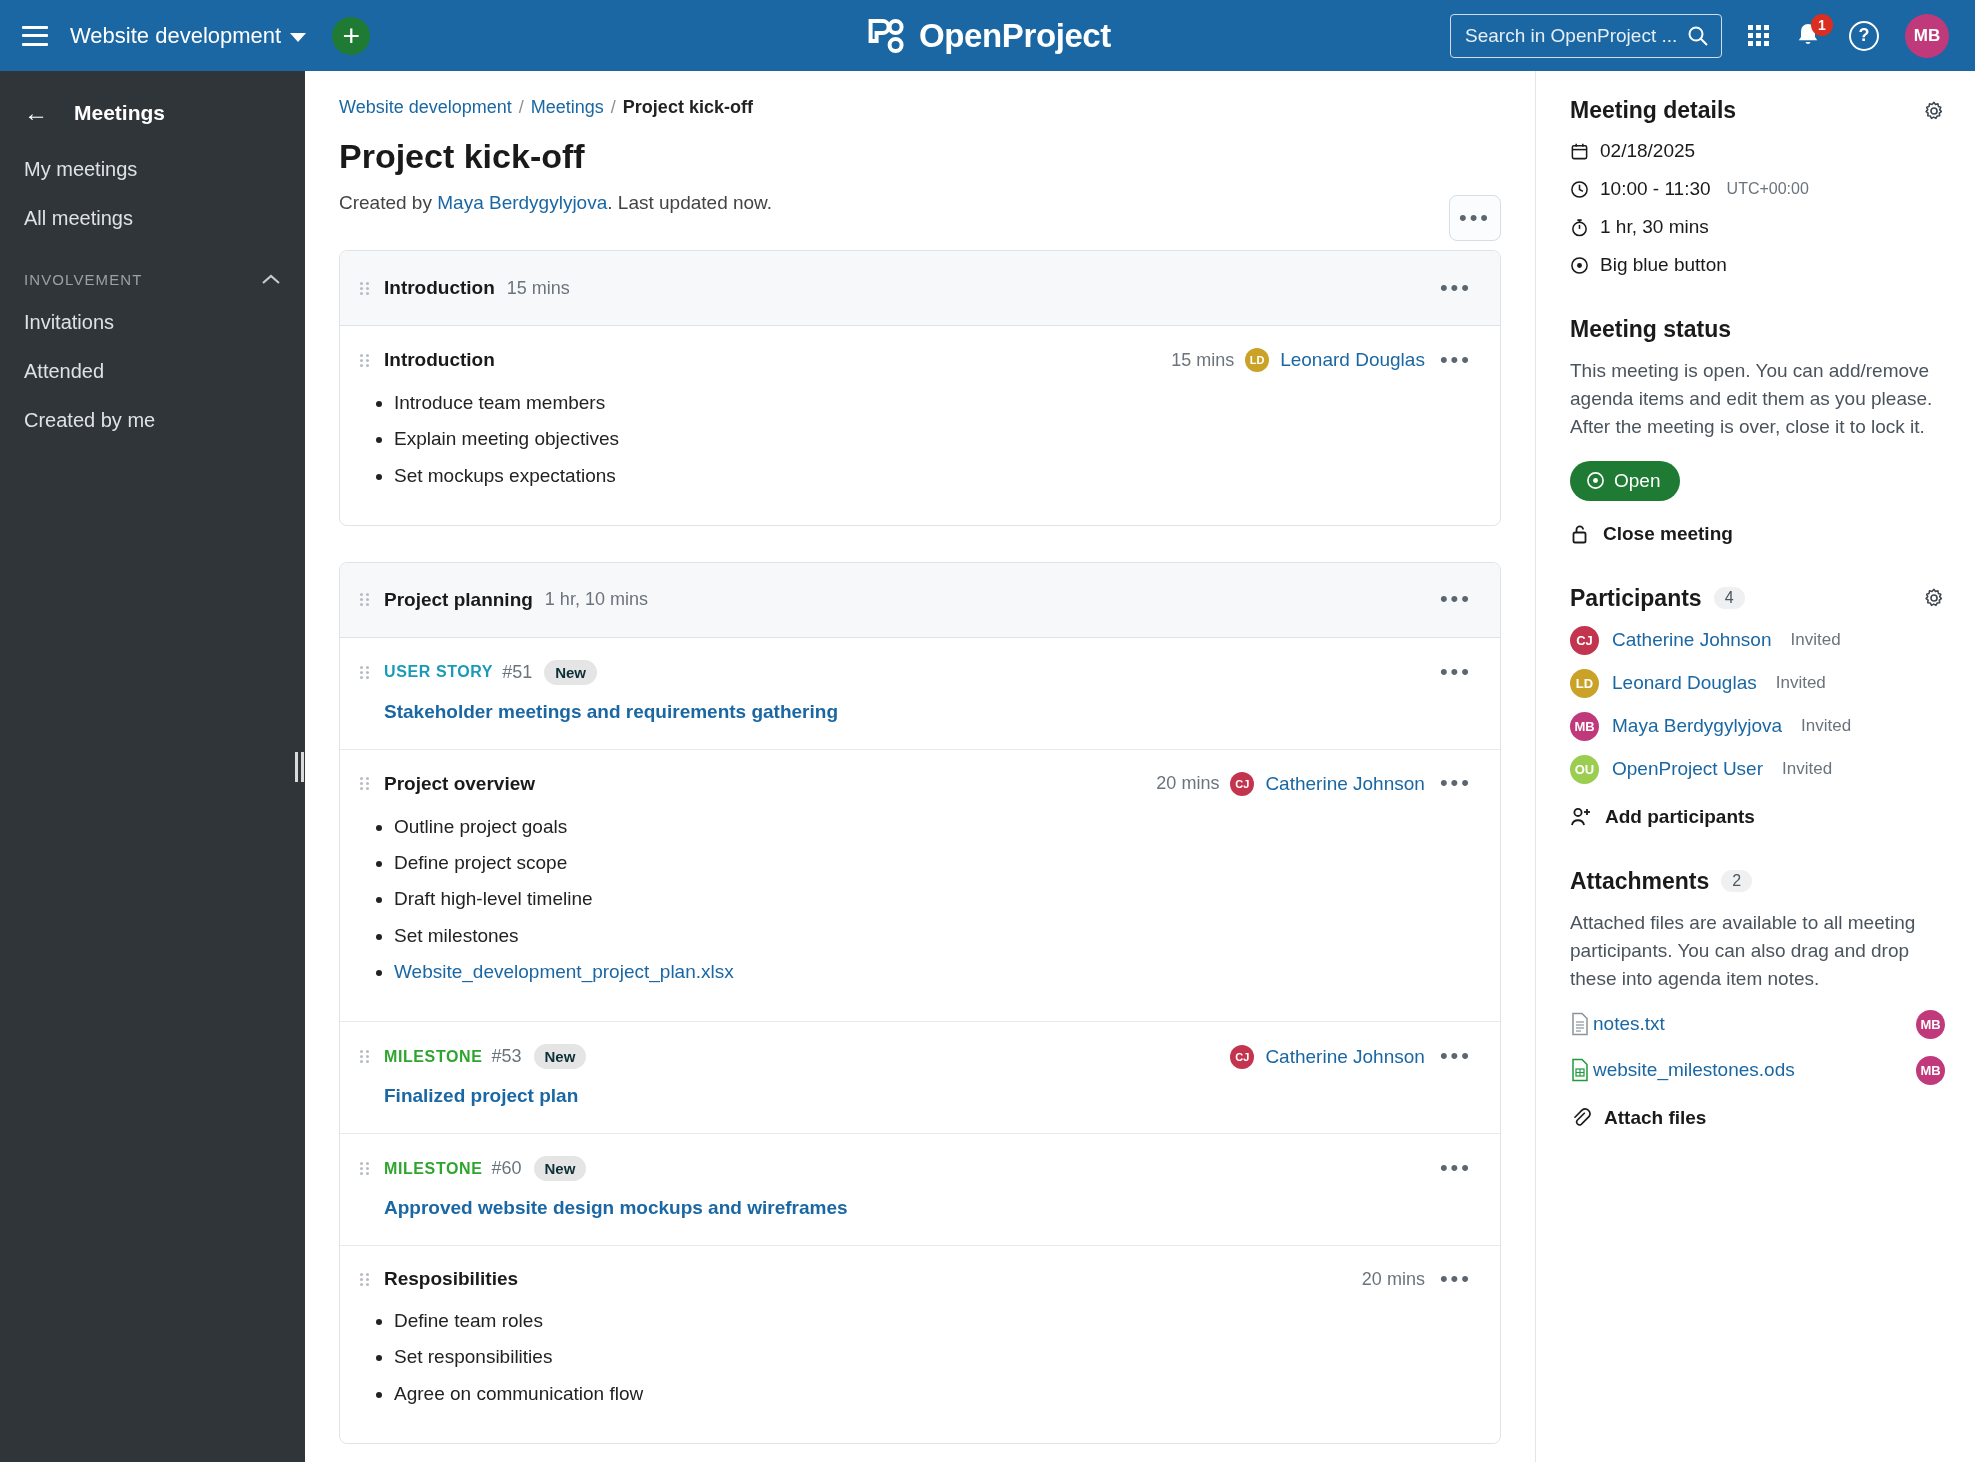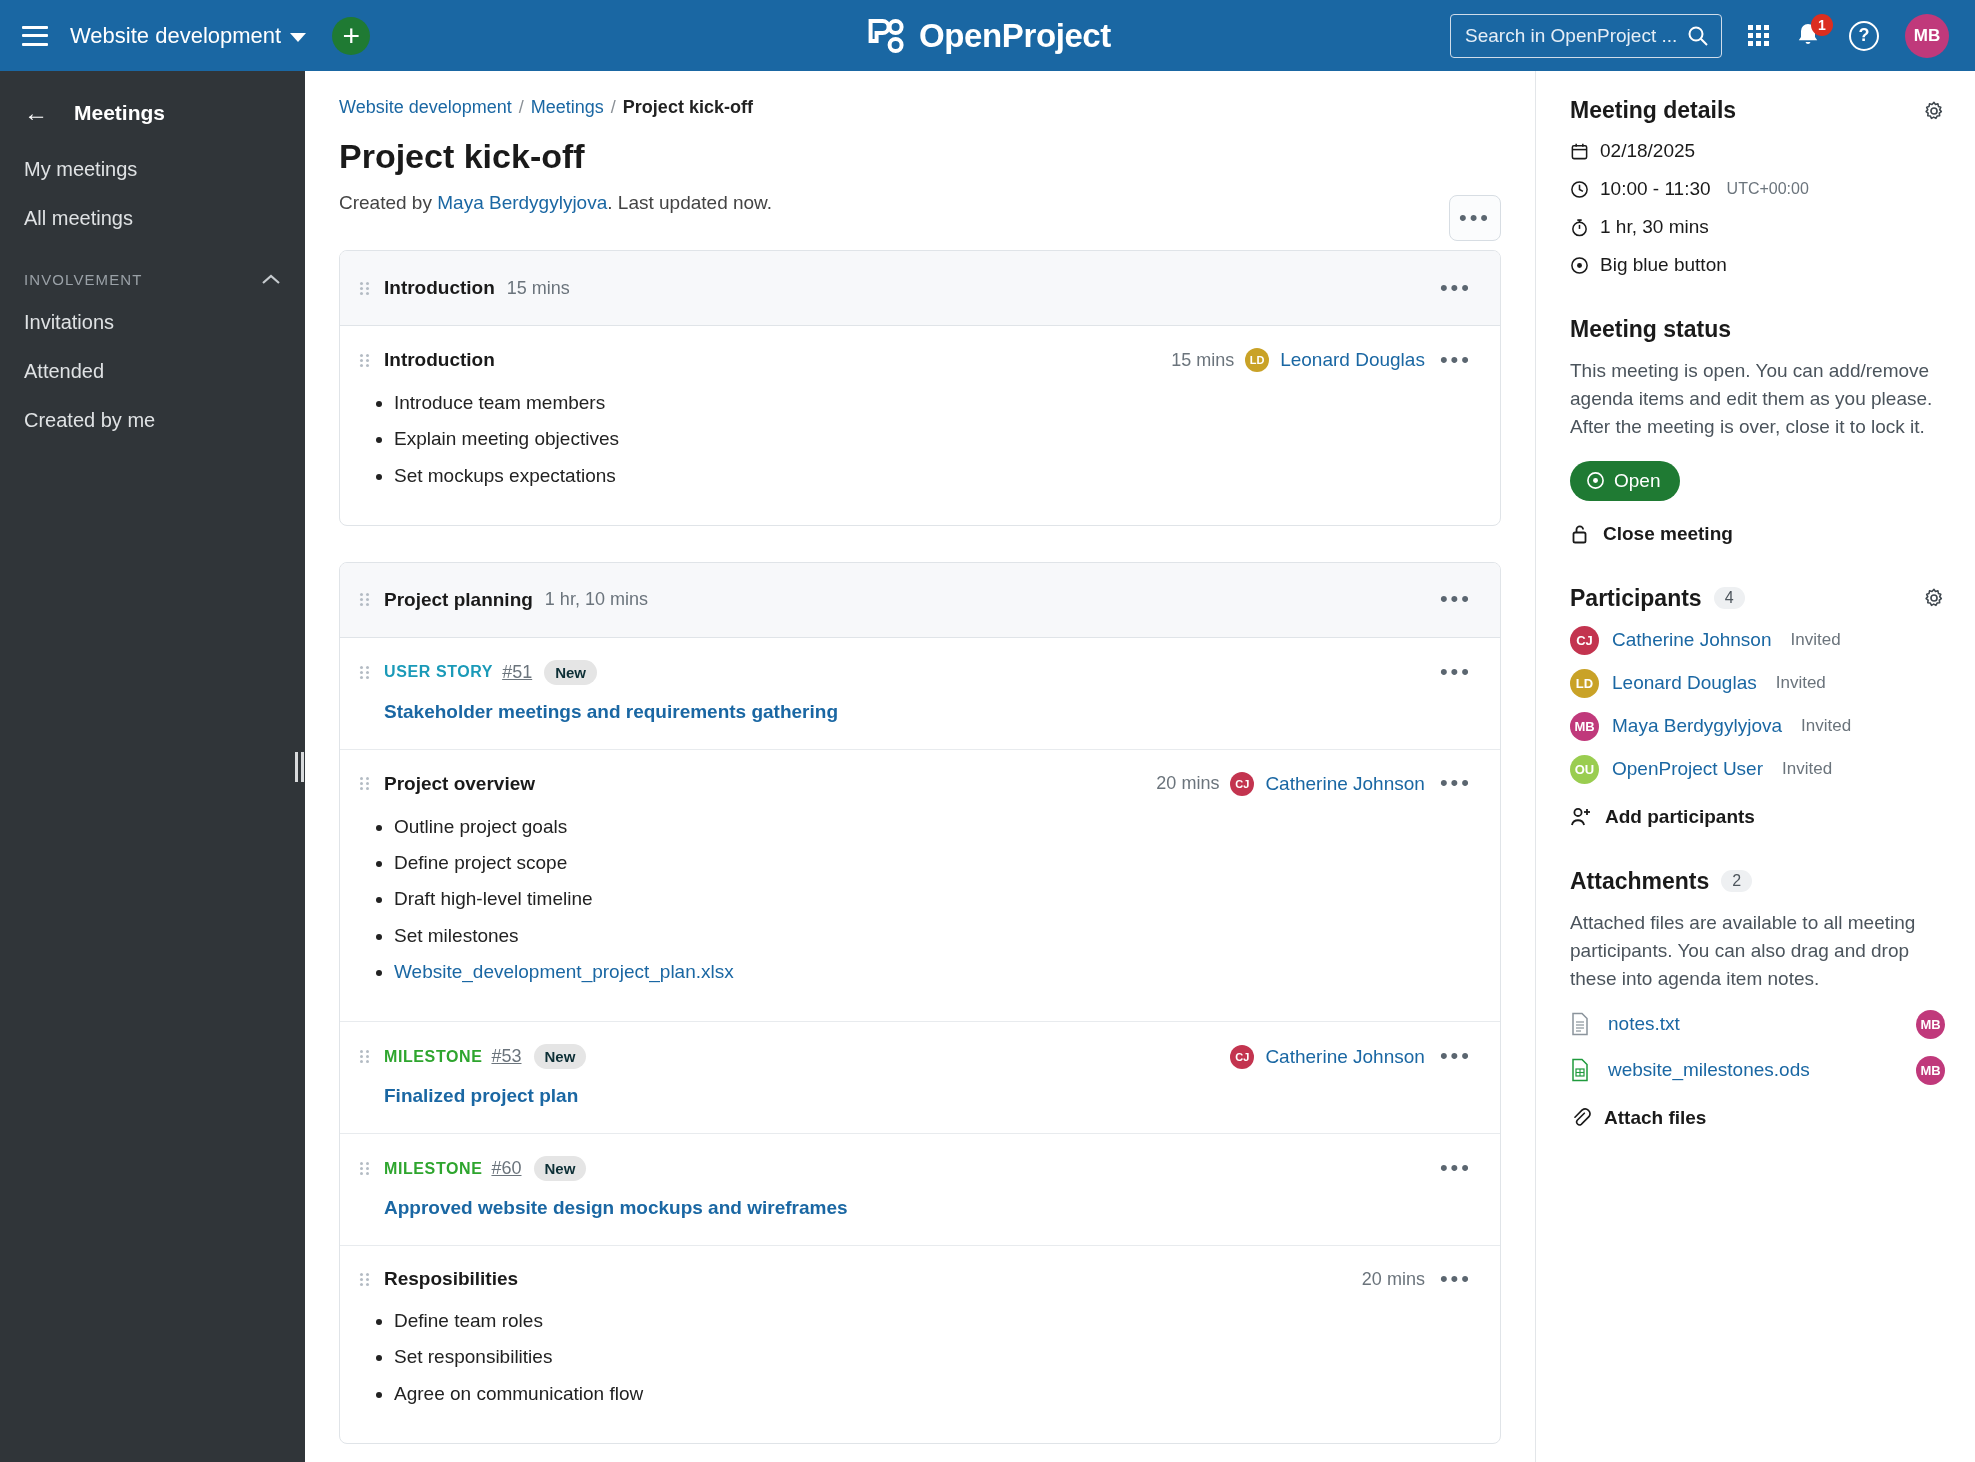--- a/index.html
+++ b/index.html
@@ -157,21 +157,21 @@
     font-size: 11px; font-weight: 700; display: flex;
     align-items: center; justify-content: center; flex: 0 0 auto;
   }
   .person-link { font-size: 19px; color: #1A67A3; text-decoration: none; cursor: pointer; }
   .bullets { margin: 18px 0 0 34px; }
   .bullets li { font-size: 19px; color: #222; line-height: 1.33; margin-bottom: 11px; list-style: disc; }
   .bullets li a { color: #1A67A3; text-decoration: none; cursor: pointer; }
   .wp-type { font-size: 16px; font-weight: 700; letter-spacing: 0.6px; }
   .wp-type.userstory { color: #1A9AB8; }
   .wp-type.milestone { color: #2EA52E; }
-  .wp-id { font-size: 18px; color: #6b747c; margin-left: 9px; text-decoration: underline; }
+  .wp-id { font-size: 18px; color: #6b747c; margin-left: 9px; }
   .status-chip {
     background: #e5e5e5; color: #0d2f36; font-size: 15px; font-weight: 600;
     padding: 4px 11px; border-radius: 13px; margin-left: 12px;
   }
   .wp-subject {
     display: block; margin-top: 16px; font-size: 19px; font-weight: 700;
     color: #1A67A3; text-decoration: none; cursor: pointer;
   }
 
   
@@ -205,21 +205,21 @@
   .participant-row {
     display: flex; align-items: center; gap: 13px; margin-top: 14px;
   }
   .p-avatar {
     width: 29px; height: 29px; border-radius: 50%; color: #fff;
     font-size: 13px; font-weight: 700; display: flex;
     align-items: center; justify-content: center; flex: 0 0 auto;
   }
   .p-name { font-size: 19px; color: #1A67A3; text-decoration: none; cursor: pointer; }
   .p-state { font-size: 17px; color: #6b747c; margin-left: 6px; }
-  .attach-row { display: flex; align-items: center; gap: 18px; margin-top: 17px; }
+  .attach-row { display: flex; align-items: center; gap: 3px; margin-top: 17px; }
   .attach-name { font-size: 19px; color: #1A67A3; text-decoration: none; cursor: pointer; flex: 1; }
   svg { display: block; }
 </style>
 </head>
 <body>
 
 <div class="app">
 
   <div class="topbar">
     <div class="hamburger">

